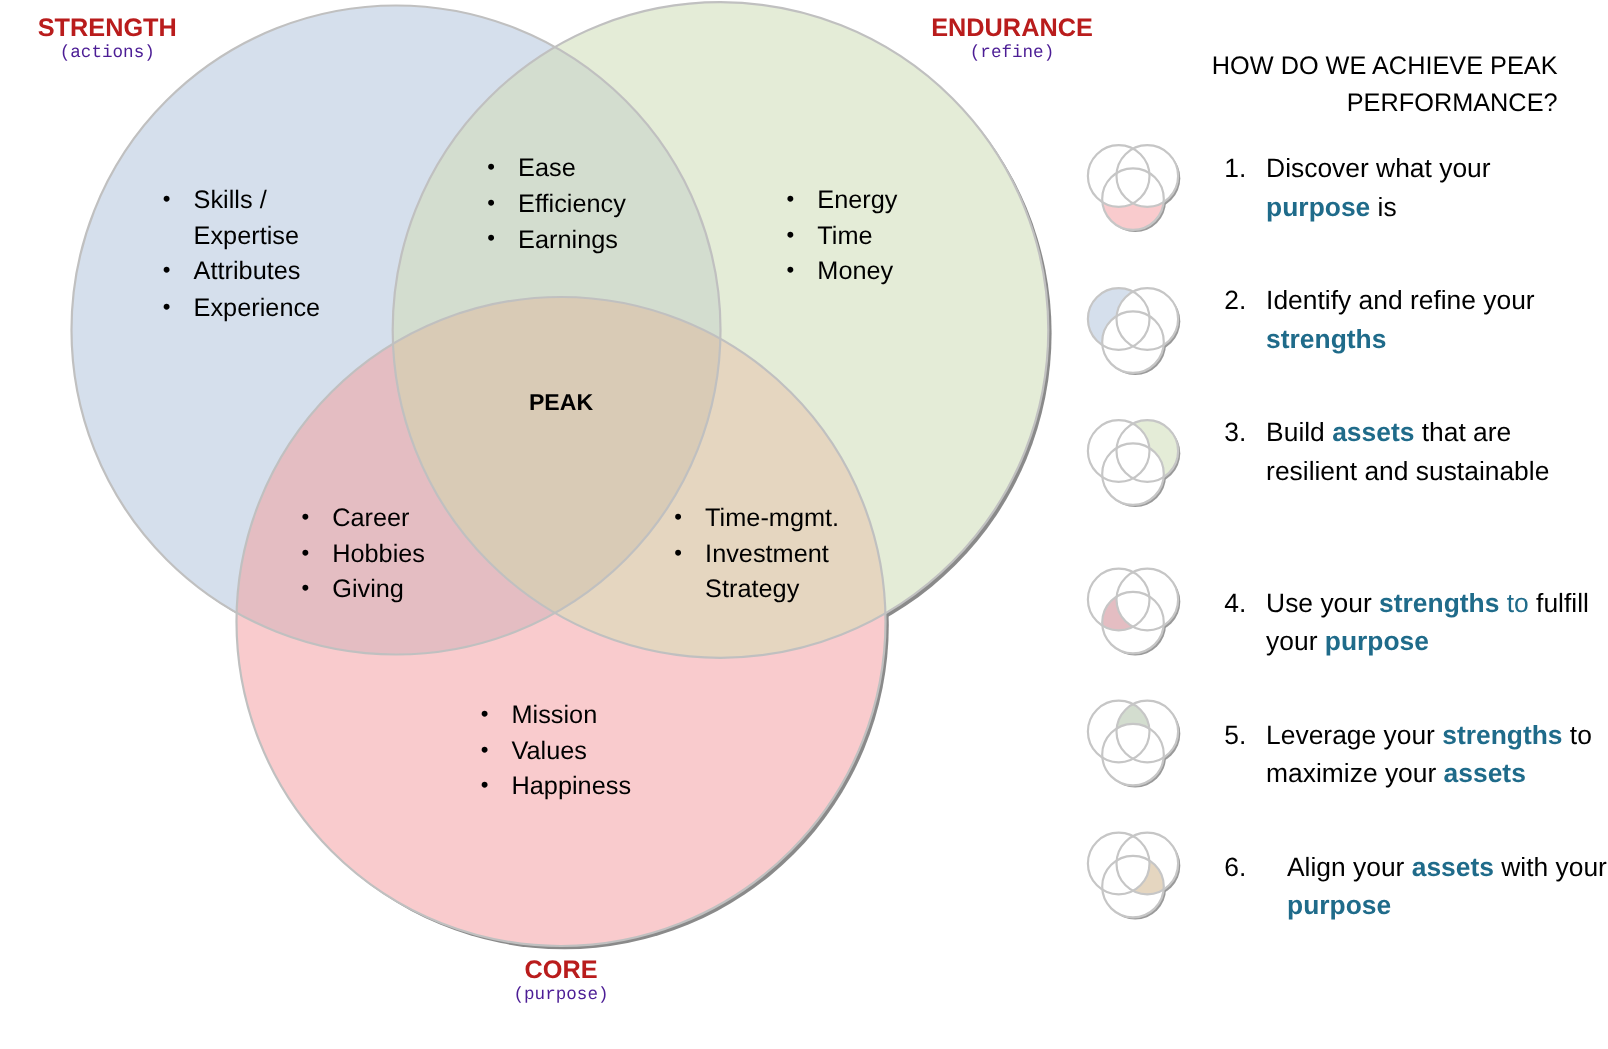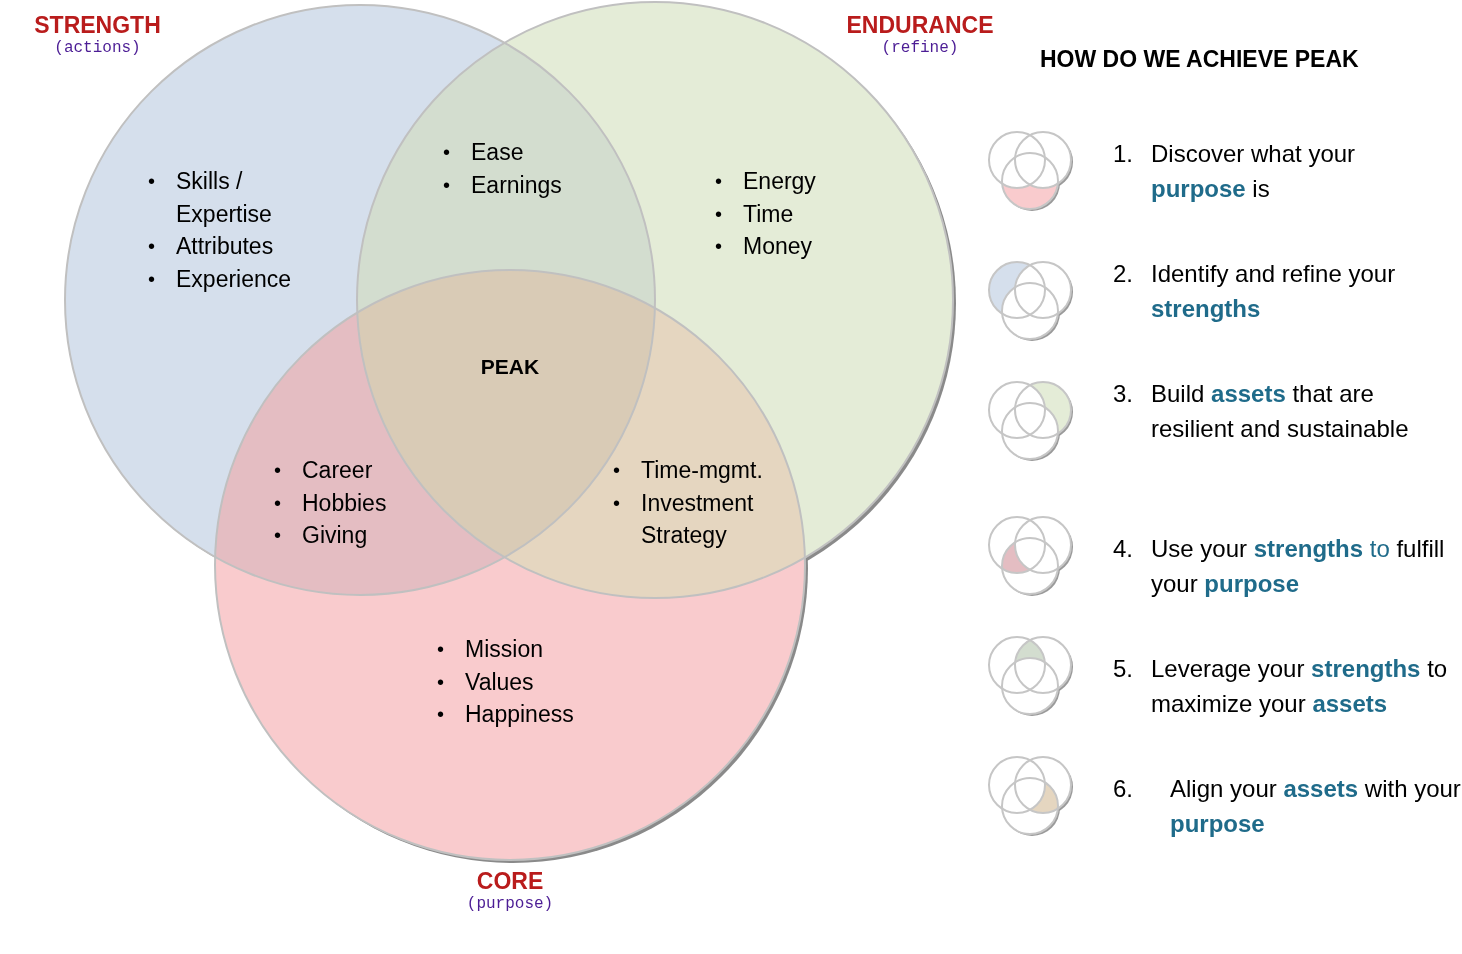--- a/index.html
+++ b/index.html
@@ -6,21 +6,21 @@
   body { width: 1462px; height: 954px; position: relative; overflow: hidden;
          font-family: "Liberation Sans", "DejaVu Sans", sans-serif; color: #000; }
   #venn { position: absolute; left: 0; top: 0; width: 980px; height: 954px; }
   .abs { position: absolute; }
   .title-bold { font-weight: bold; font-size: 23px; text-align: center; color: #b91c1c; }
   .subtitle { font-size: 16px; text-align: center; color: #4c1d95; font-family: Liberation Mono, monospace; }
   ul.bul { margin: 0; padding: 0; list-style: none; font-size: 23px; line-height: 32.5px; }
   ul.bul li { position: relative; padding-left: 28px; }
   ul.bul li::before { content: "\2022"; position: absolute; left: 0; top: 0; font-size: 20px; }
   .peak { font-weight: bold; font-size: 21px; line-height: 33px; text-align: center; }
-  .side-title { font-weight: bold; font-size: 23px; line-height: 34px; text-align: left; }
+  .side-title { font-weight: normal; font-size: 23px; line-height: 34px; text-align: right; }
   .step { position: absolute; left: 985px; width: 470px; height: 100px; }
   .step .icon { position: absolute; left: 0; top: 0; width: 92px; height: 92px; }
   .step .num { position: absolute; left: 128px; top: 0; font-size: 24px; line-height: 35px; }
   .step .txt { position: absolute; left: 166px; top: 0; width: 300px; font-size: 24px; line-height: 35px; }
   .hl { color: #1f6b8a; font-weight: bold; }
   .hl-plain { color: #1f6b8a; }
 </style>
 </head>
 <body>
 
@@ -76,20 +76,21 @@
   <div class="subtitle">(purpose)</div>
 </div>
 
 <ul class="bul abs" style="left:148px; top:165px; width:160px;">
   <li>Skills / Expertise</li>
   <li>Attributes</li>
   <li>Experience</li>
 </ul>
 <ul class="bul abs" style="left:443px; top:136px; width:200px;">
   <li>Ease</li>
+  <li>Efficiency</li>
   <li>Earnings</li>
 </ul>
 <ul class="bul abs" style="left:715px; top:165px; width:200px;">
   <li>Energy</li>
   <li>Time</li>
   <li>Money</li>
 </ul>
 <div class="abs peak" style="left:400px; top:350px; width:220px;">
   <div>PEAK</div>
 </div>
@@ -103,20 +104,21 @@
   <li>Investment Strategy</li>
 </ul>
 <ul class="bul abs" style="left:437px; top:633px; width:200px;">
   <li>Mission</li>
   <li>Values</li>
   <li>Happiness</li>
 </ul>
 
 <div class="abs side-title" style="left:1040px; top:42px; width:376px;">
   <div>HOW DO WE ACHIEVE PEAK</div>
+  <div>PERFORMANCE?</div>
 </div>
 
 <div id="steps">
     <div class="step" style="top: 127px;">
       <svg class="icon" viewBox="0 0 92 92" width="92" height="92">
         <defs>
           <clipPath id="mS0">
             <circle cx="32" cy="33" r="28"></circle>
           </clipPath>
           <clipPath id="mE0">

